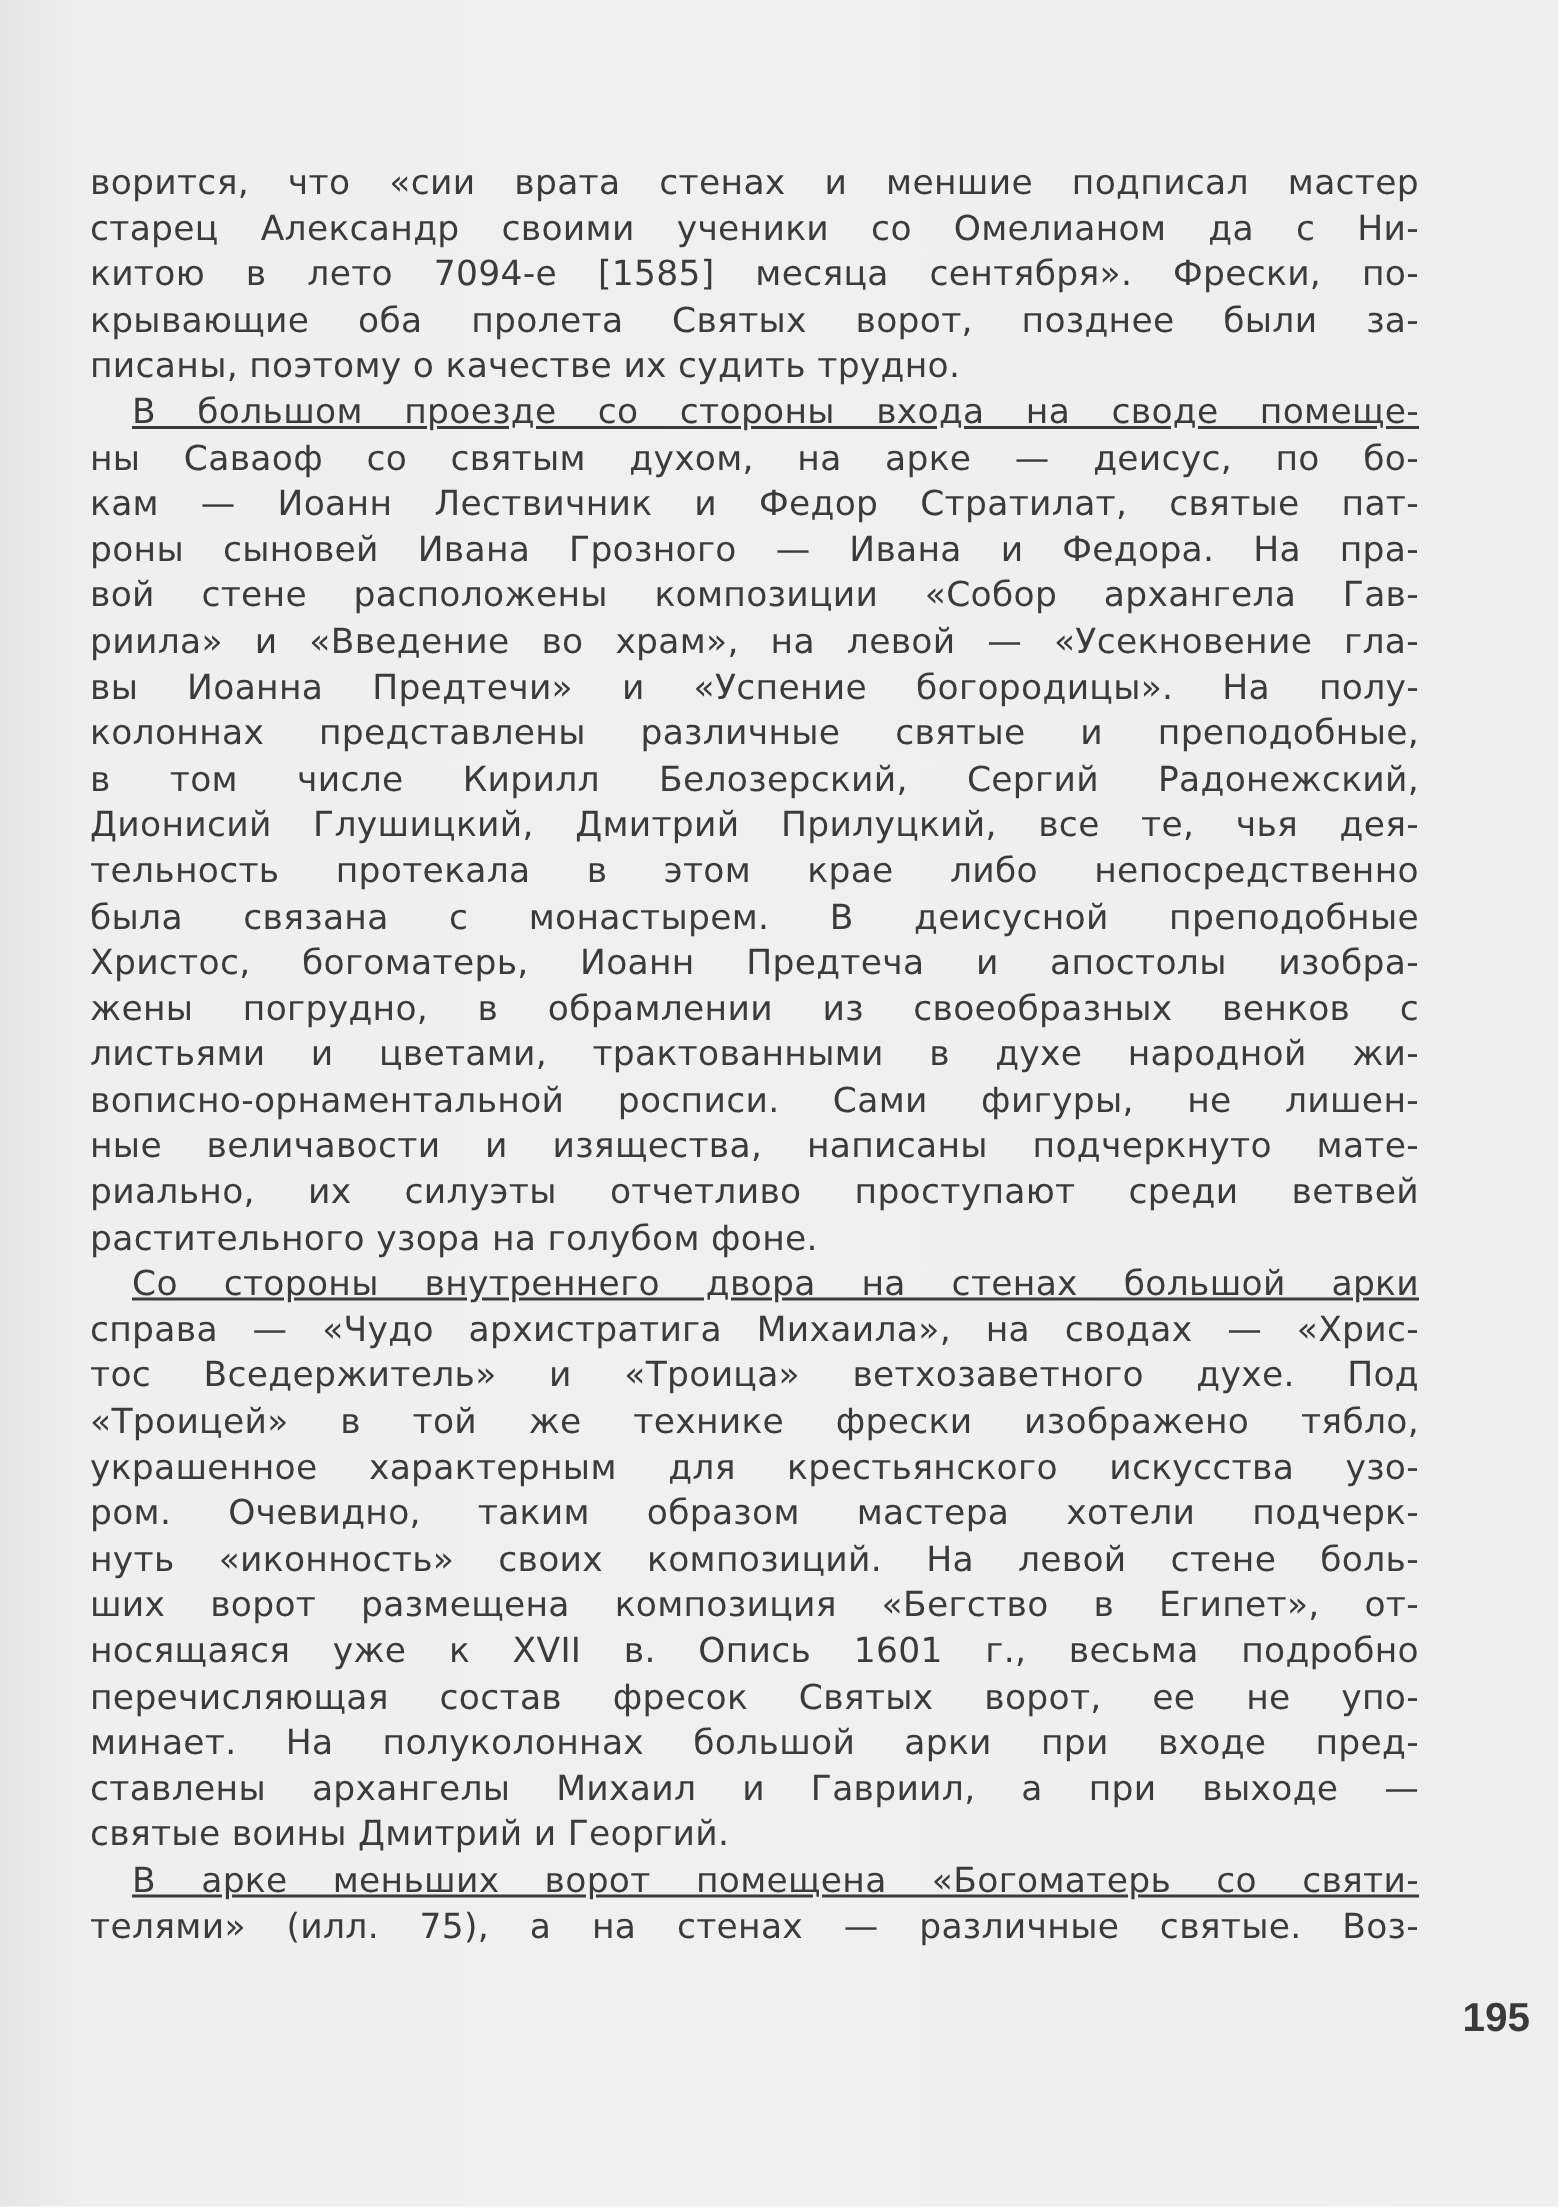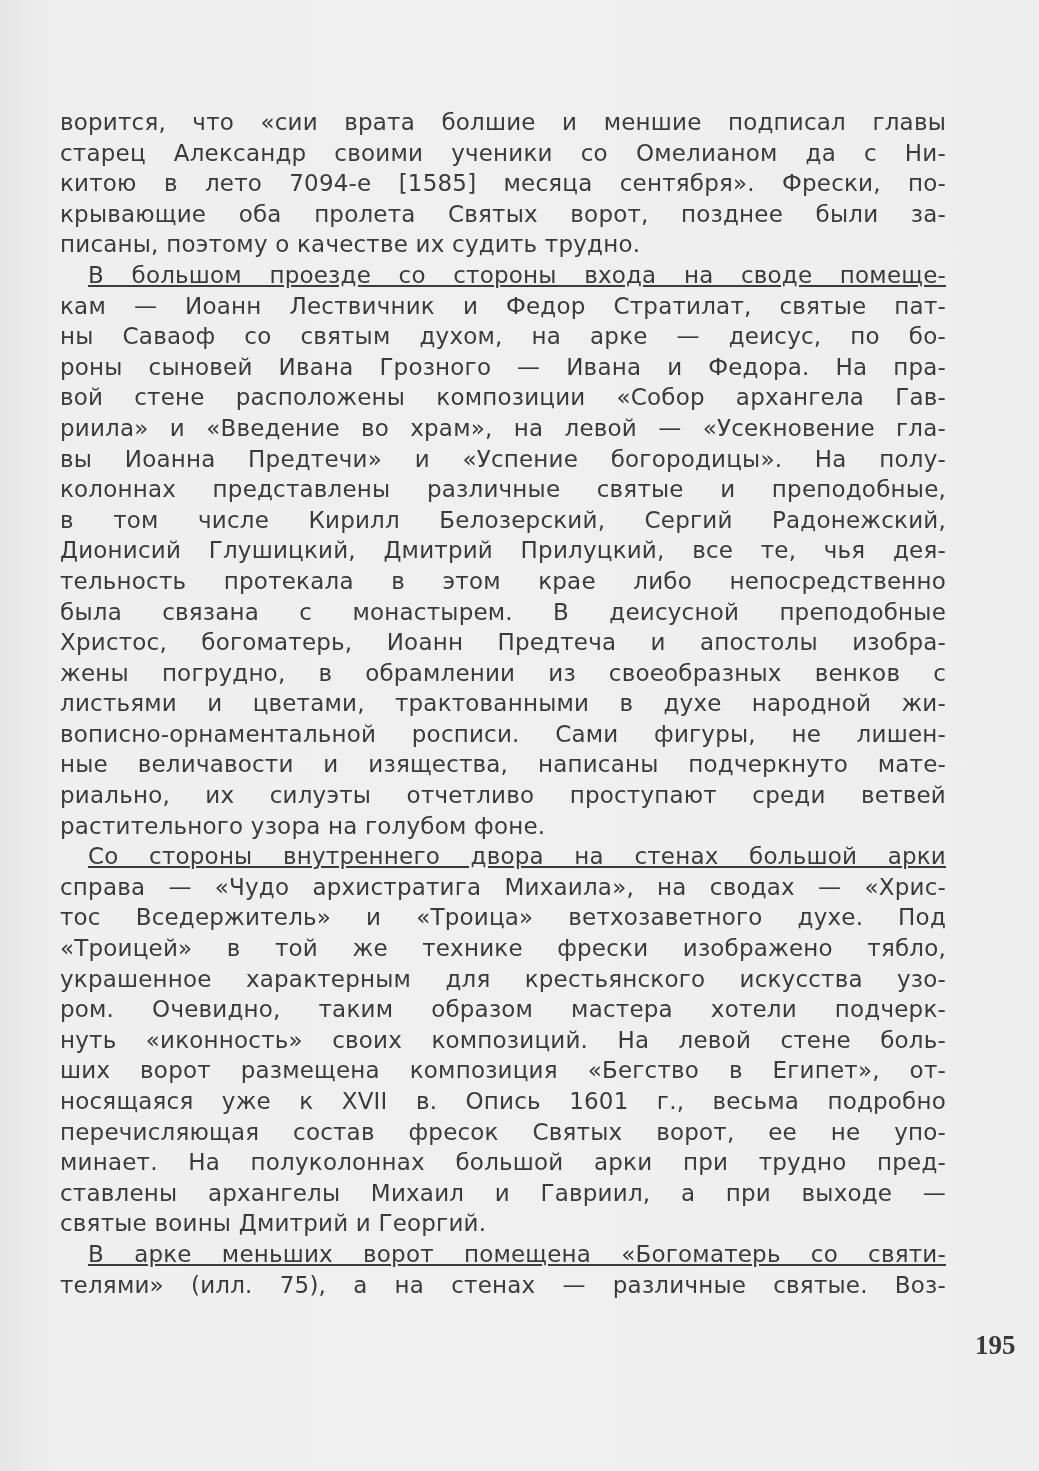--- a/index.html
+++ b/index.html
@@ -36,43 +36,43 @@
       text-align-last: left;
     }
     .line.indent {
       padding-left: 28px;
       text-decoration: underline;
     }
     .page-number {
       position: absolute;
       left: 975px;
       top: 1330px;
-      font-family: Liberation Serif, serif;
+      font-family: Liberation Sans, sans-serif;
       font-size: 27px;
       font-weight: bold;
       color: #3a3a3a;
     }
   </style>
 </head>
 <body>
 
 <div class="page">
 
   <div class="paragraph">
-    <span class="line">ворится, что «сии врата болшие и меншие подписал главы</span>
+    <span class="line">ворится, что «сии врата стенах и меншие подписал мастер</span>
     <span class="line">старец Александр своими ученики со Омелианом да с Ни-</span>
     <span class="line">китою в лето 7094-е [1585] месяца сентября». Фрески, по-</span>
     <span class="line">крывающие оба пролета Святых ворот, позднее были за-</span>
     <span class="line last">писаны, поэтому о качестве их судить трудно.</span>
   </div>
 
   <div class="paragraph">
     <span class="line indent">В большом проезде со стороны входа на своде помеще-</span>
+    <span class="line">ны Саваоф со святым духом, на арке — деисус, по бо-</span>
     <span class="line">кам — Иоанн Лествичник и Федор Стратилат, святые пат-</span>
-    <span class="line">ны Саваоф со святым духом, на арке — деисус, по бо-</span>
     <span class="line">роны сыновей Ивана Грозного — Ивана и Федора. На пра-</span>
     <span class="line">вой стене расположены композиции «Собор архангела Гав-</span>
     <span class="line">риила» и «Введение во храм», на левой — «Усекновение гла-</span>
     <span class="line">вы Иоанна Предтечи» и «Успение богородицы». На полу-</span>
     <span class="line">колоннах представлены различные святые и преподобные,</span>
     <span class="line">в том числе Кирилл Белозерский, Сергий Радонежский,</span>
     <span class="line">Дионисий Глушицкий, Дмитрий Прилуцкий, все те, чья дея-</span>
     <span class="line">тельность протекала в этом крае либо непосредственно</span>
     <span class="line">была связана с монастырем. В деисусной преподобные</span>
     <span class="line">Христос, богоматерь, Иоанн Предтеча и апостолы изобра-</span>
@@ -88,21 +88,21 @@
     <span class="line indent">Со стороны внутреннего двора на стенах большой арки</span>
     <span class="line">справа — «Чудо архистратига Михаила», на сводах — «Хрис-</span>
     <span class="line">тос Вседержитель» и «Троица» ветхозаветного духе. Под</span>
     <span class="line">«Троицей» в той же технике фрески изображено тябло,</span>
     <span class="line">украшенное характерным для крестьянского искусства узо-</span>
     <span class="line">ром. Очевидно, таким образом мастера хотели подчерк-</span>
     <span class="line">нуть «иконность» своих композиций. На левой стене боль-</span>
     <span class="line">ших ворот размещена композиция «Бегство в Египет», от-</span>
     <span class="line">носящаяся уже к XVII в. Опись 1601 г., весьма подробно</span>
     <span class="line">перечисляющая состав фресок Святых ворот, ее не упо-</span>
-    <span class="line">минает. На полуколоннах большой арки при трудно пред-</span>
+    <span class="line">минает. На полуколоннах большой арки при входе пред-</span>
     <span class="line">ставлены архангелы Михаил и Гавриил, а при выходе —</span>
     <span class="line last">святые воины Дмитрий и Георгий.</span>
   </div>
 
   <div class="paragraph">
     <span class="line indent">В арке меньших ворот помещена «Богоматерь со святи-</span>
     <span class="line">телями» (илл. 75), а на стенах — различные святые. Воз-</span>
   </div>
 </div>
 

